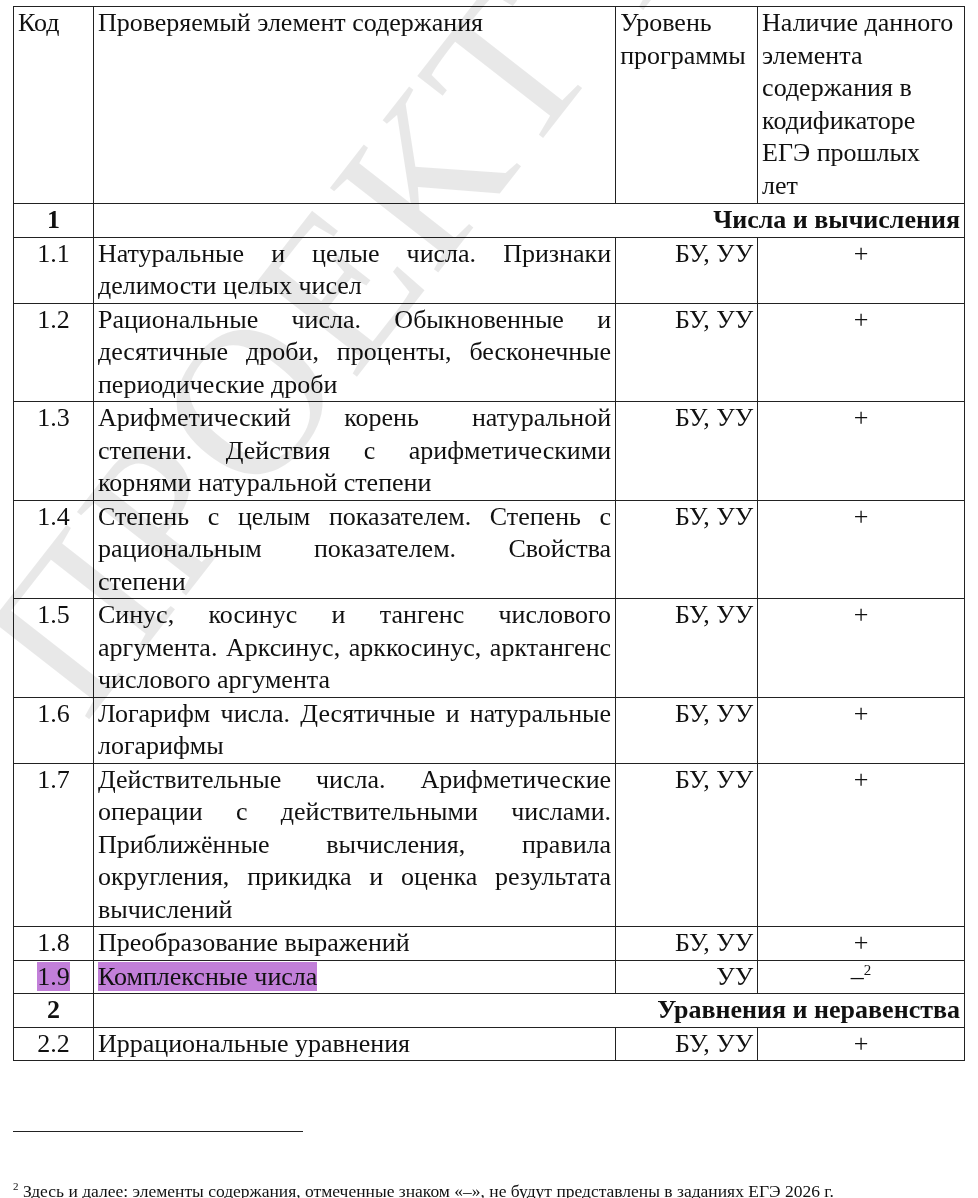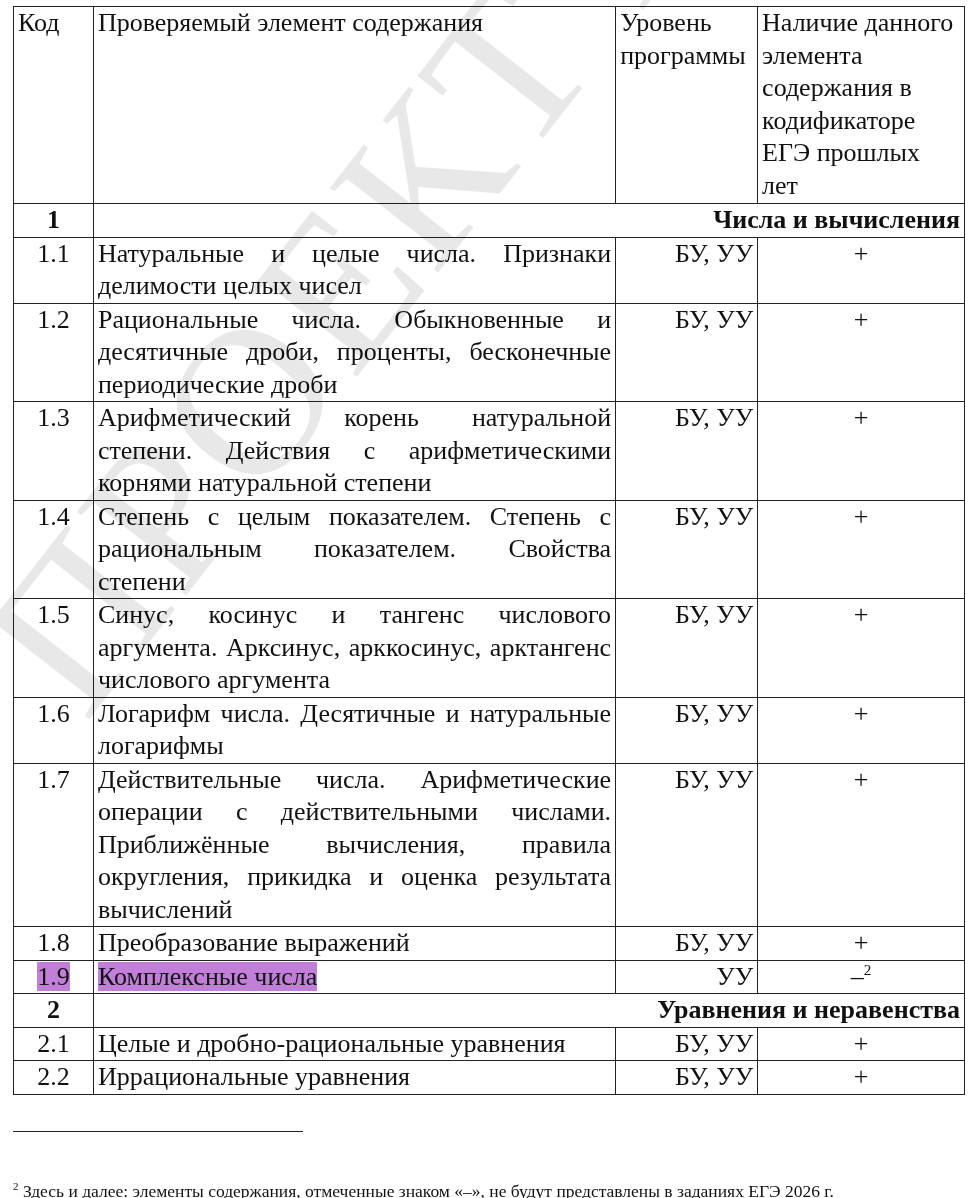--- a/index.html
+++ b/index.html
@@ -125,26 +125,20 @@
     <td class="desc"><span class="hl">Комплексные числа</span></td>
     <td class="level">УУ</td>
     <td class="prev"><span>–</span><sup>2</sup></td>
   </tr>
 
   <tr class="section">
     <td class="code">2</td>
     <td class="sec-title" colspan="3">Уравнения и неравенства</td>
   </tr>
   <tr>
-    <td class="code">2.1</td>
-    <td class="desc">Целые и дробно-рациональные уравнения</td>
-    <td class="level">БУ, УУ</td>
-    <td class="prev">+</td>
-  </tr>
-  <tr>
     <td class="code">2.2</td>
     <td class="desc">Иррациональные уравнения</td>
     <td class="level">БУ, УУ</td>
     <td class="prev">+</td>
   </tr>
 </tbody>
   </table>
 
 <div class="footnote-rule"></div>
 <div class="footnote">

